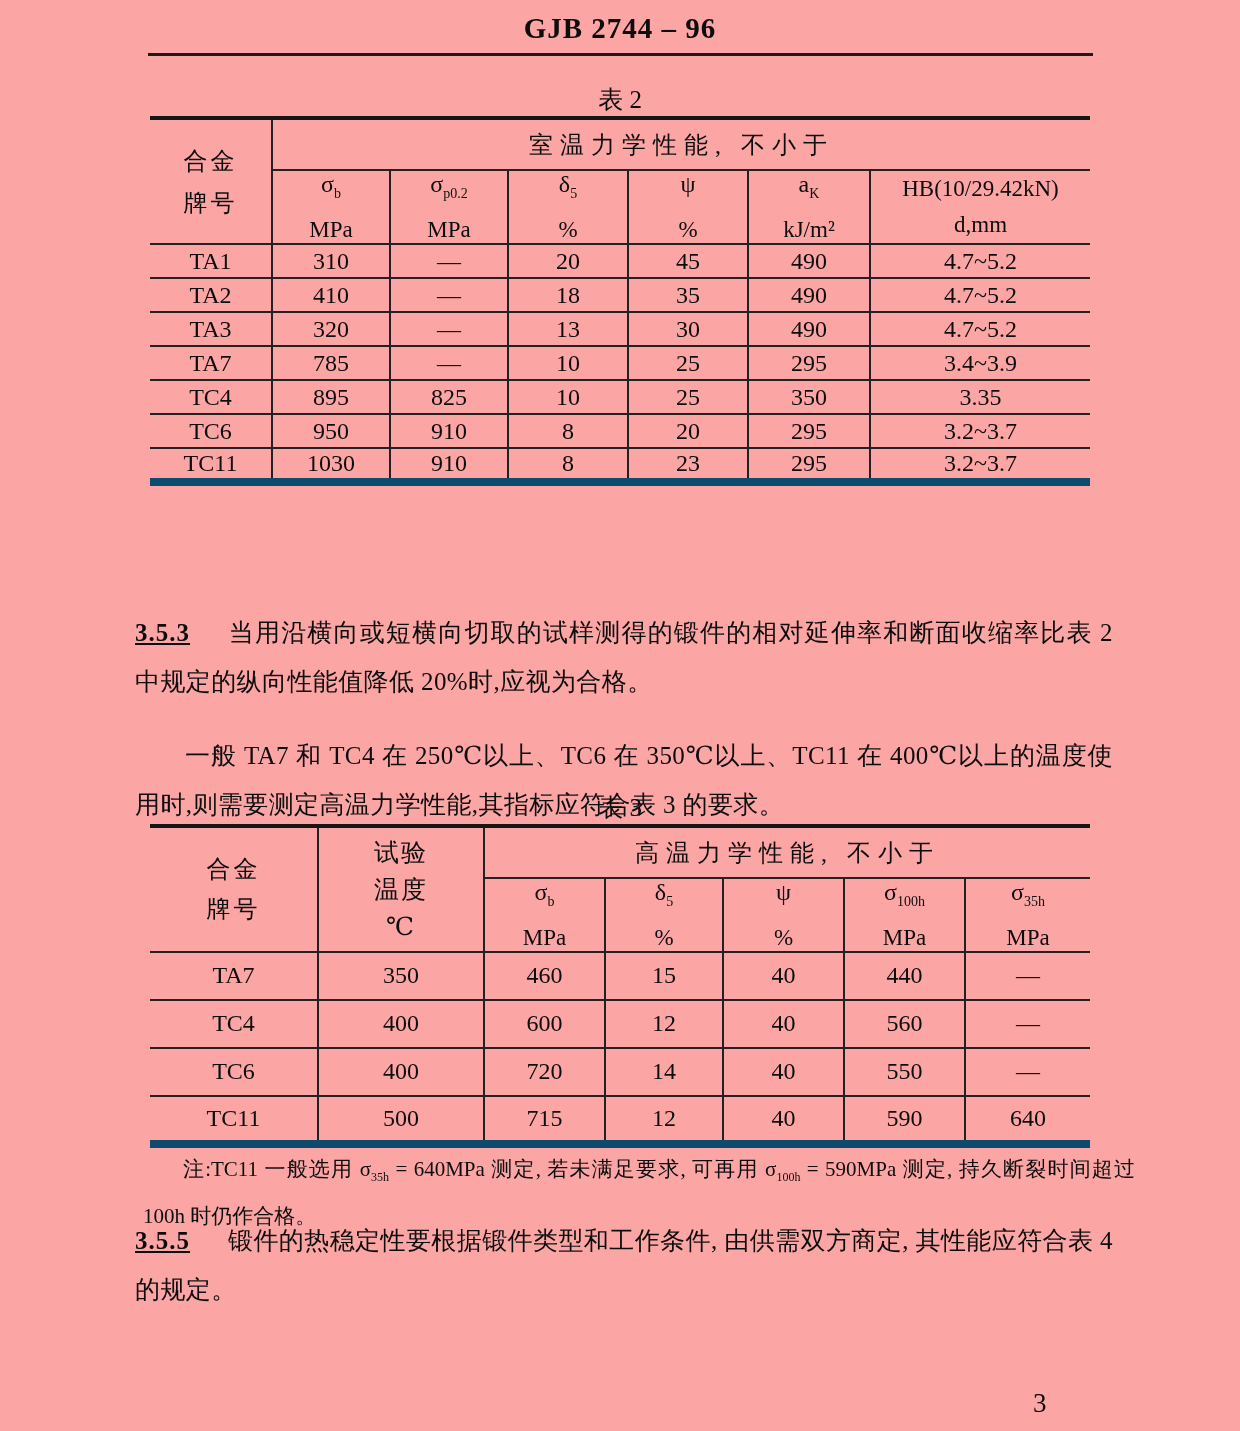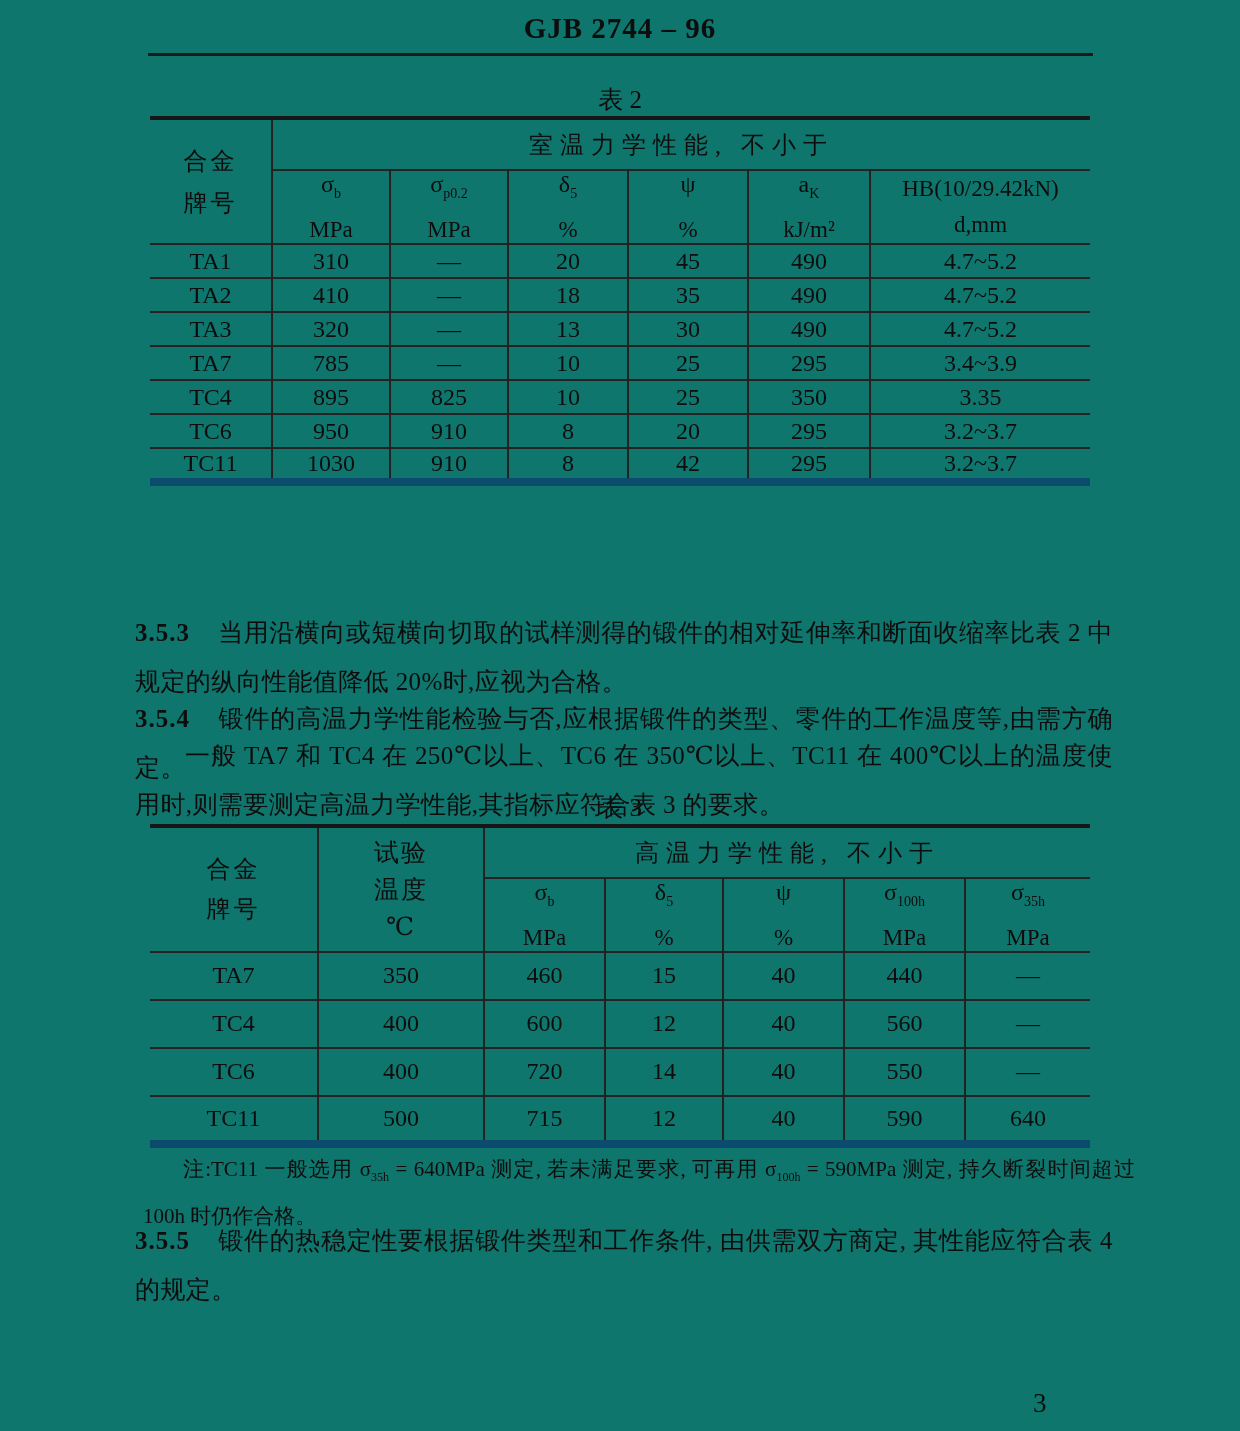--- a/index.html
+++ b/index.html
@@ -1,20 +1,20 @@
 <!DOCTYPE html>
 <html><head>
 <meta charset="utf-8">
 <style>
   * { margin:0; padding:0; box-sizing:border-box; }
   html,body { background:#e8e8e8; }
   .page {
     position:relative;
     width:1240px; height:1431px;
-    background:#0f766e;
+    background:#fca5a5;
     font-family:"Liberation Serif","DejaVu Serif",serif;
     color:#0d0d0d;
     overflow:hidden;
   }
   .abs { position:absolute; }
 
   .doc-title {
     top:12px; left:0; width:100%;
     text-align:center;
     font-size:29px; font-weight:700;
@@ -66,21 +66,21 @@
   #t3 td.colhead { line-height:40px; }
   #t3 td.temphead div { line-height:37px; font-size:25px; letter-spacing:2px; }
 
   .para {
     left:135px; width:978px;
     font-size:25px;
     line-height:49px;
     letter-spacing:0.4px;
     text-align:justify;
   }
-  .para .secno { font-weight:700; margin-right:28px; font-size:25px; letter-spacing:1px; }
+  .para .secno { font-weight:700; margin-right:38px; font-size:25px; letter-spacing:1px;text-decoration:underline; }
   .p353 { top:608px; }
   .p354 { top:694px; }
   .pcont { top:731px; text-indent:50px; }
   .p355 { top:1216px; }
 
   .note {
     top:1150px; left:135px; width:992px;
     font-size:21px;
     line-height:39px;
     text-indent:40px;
@@ -200,30 +200,29 @@
           <td>8</td>
           <td>20</td>
           <td>295</td>
           <td>3.2~3.7</td>
       </tr>
       <tr class="data">
         <td>TC11</td>
           <td>1030</td>
           <td>910</td>
           <td>8</td>
-          <td>42</td>
+          <td>23</td>
           <td>295</td>
           <td>3.2~3.7</td>
       </tr>
     </tbody>
   </table>
 
   <div class="abs para p353"><span class="secno">3.5.3</span><span>当用沿横向或短横向切取的试样测得的锻件的相对延伸率和断面收缩率比表 2 中规定的纵向性能值降低 20%时,应视为合格。</span></div>
 
-  <div class="abs para p354"><span class="secno">3.5.4</span><span>锻件的高温力学性能检验与否,应根据锻件的类型、零件的工作温度等,由需方确定。</span></div>
 
   <div class="abs para pcont">一般 TA7 和 TC4 在 250℃以上、TC6 在 350℃以上、TC11 在 400℃以上的温度使用时,则需要测定高温力学性能,其指标应符合表 3 的要求。</div>
 
   <div class="abs tbl-caption cap3">表 3</div>
 
   <table class="tbl" id="t3">
     <colgroup>
       <col style="width:168px">
         <col style="width:166px">
         <col style="width:121px">

